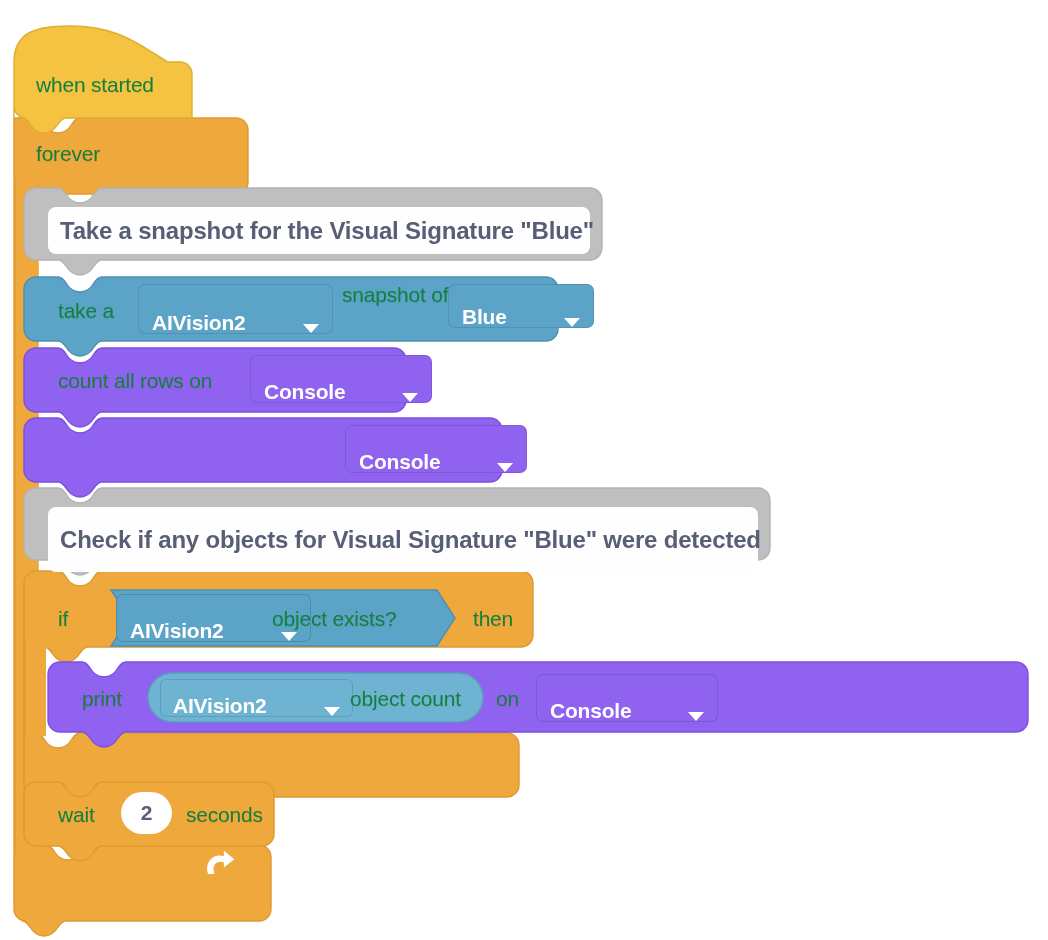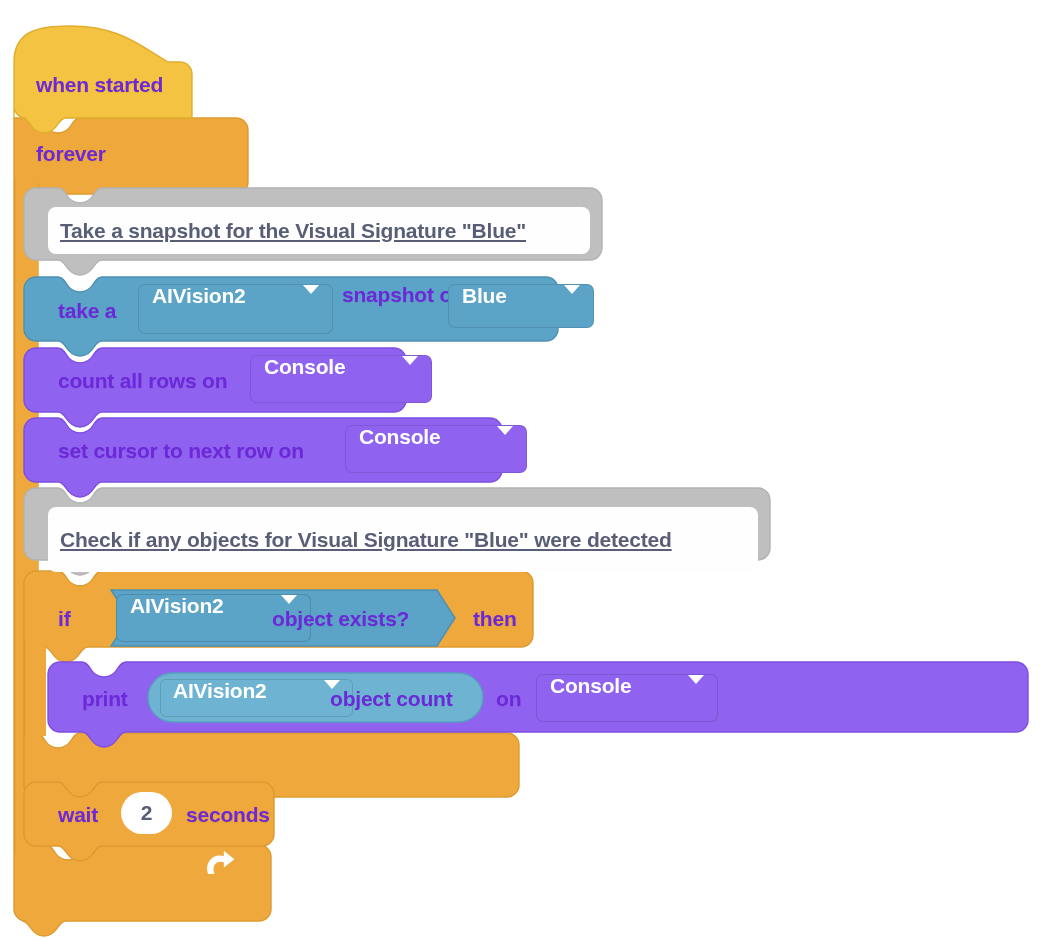--- a/index.html
+++ b/index.html
@@ -2,30 +2,30 @@
 <html><head>
 <meta charset="utf-8">
 <style>
   html,body{margin:0;padding:0;background:#ffffff;}
   body{width:1048px;height:940px;position:relative;overflow:hidden;
        font-family:"Liberation Sans","DejaVu Sans",sans-serif;}
   #stage{position:absolute;left:0;top:0;width:1048px;height:940px;}
 
   
   .lbl{
-    position:absolute;color:#6d28d9;font-weight:bold;font-size:21px;
+    position:absolute;color:#15803d;font-weight:normal;font-size:21px;
     letter-spacing:-0.2px;white-space:nowrap;line-height:1;
     text-shadow:0 1px 0 rgba(0,0,0,0.06);
   }
   .svgwrap{position:absolute;left:0;top:0;}
   svg{display:block;overflow:visible;}
 
   
   .field{
-    position:absolute;border-radius:7px;display:flex;align-items:flex-start;
+    position:absolute;border-radius:7px;display:flex;align-items:flex-end;
     box-sizing:border-box;white-space:nowrap;gap:48px;
   }
   .field .ftxt{
     color:#fff;font-weight:bold;font-size:21px;line-height:1;
     letter-spacing:-0.2px;
   }
   .caret{
     width:0;height:0;margin-left:9px;
     border-left:8px solid #ffffff;border-right:8px solid #ffffff;
     border-top:9px solid #ffffff;
@@ -37,23 +37,22 @@
     display:flex;align-items:center;justify-content:center;
     color:#575e75;font-weight:bold;font-size:21px;
   }
   
   .cmtbox{
     position:absolute;background:#fefefe;border-radius:8px;
     display:flex;align-items:center;box-sizing:border-box;
     padding:0 12px;
   }
   .cmtbox span{
-    color:#575e75;font-weight:bold;font-size:21px;letter-spacing:-0.2px;
+    color:#575e75;font-weight:bold;font-size:24px;letter-spacing:-0.2px;
     white-space:nowrap;
-    text-decoration:underline;
   }
 </style>
 </head>
 <body>
 
 <div id="stage">
 
   <div class="svgwrap">
   <svg width="1048" height="940" viewBox="0 0 1048 940">
 
@@ -222,21 +221,20 @@
   </div>
 
   <div class="lbl" style="left:58px;top:370px;">count all rows on</div>
 
   <div class="field" style="left:250px;top:355px;height:48px;padding:0 13px;
               background:#8f63f0;border:1.4px solid rgba(0,0,0,0.10);">
     <span class="ftxt">Console</span>
     <i class="caret"></i>
   </div>
 
-  <div class="lbl" style="left:58px;top:440px;">set cursor to next row on</div>
 
   <div class="field" style="left:345px;top:425px;height:48px;padding:0 13px;
               background:#8f63f0;border:1.4px solid rgba(0,0,0,0.10);">
     <span class="ftxt">Console</span>
     <i class="caret"></i>
   </div>
 
   <div class="cmtbox" style="left:48px;top:507px;width:710px;height:65px;">
     <span>Check if any objects for Visual Signature "Blue" were detected</span>
   </div>
@@ -254,21 +252,21 @@
   <div class="lbl" style="left:473px;top:608px;">then</div>
 
   <div class="lbl" style="left:82px;top:688px;">print</div>
 
   <div class="field" style="left:160px;top:679px;height:38px;padding:0 12px;border-radius:6px;
               background:#6eb4d2;border:1.4px solid rgba(0,0,0,0.12);">
     <span class="ftxt">AIVision2</span>
     <i class="caret"></i>
   </div>
 
-  <div class="lbl" style="left:330px;top:688px;">object count</div>
+  <div class="lbl" style="left:350px;top:688px;">object count</div>
 
   <div class="lbl" style="left:496px;top:688px;">on</div>
 
   <div class="field" style="left:536px;top:674px;height:48px;padding:0 13px;
               background:#8f63f0;border:1.4px solid rgba(0,0,0,0.12);">
     <span class="ftxt">Console</span>
     <i class="caret"></i>
   </div>
 
 

